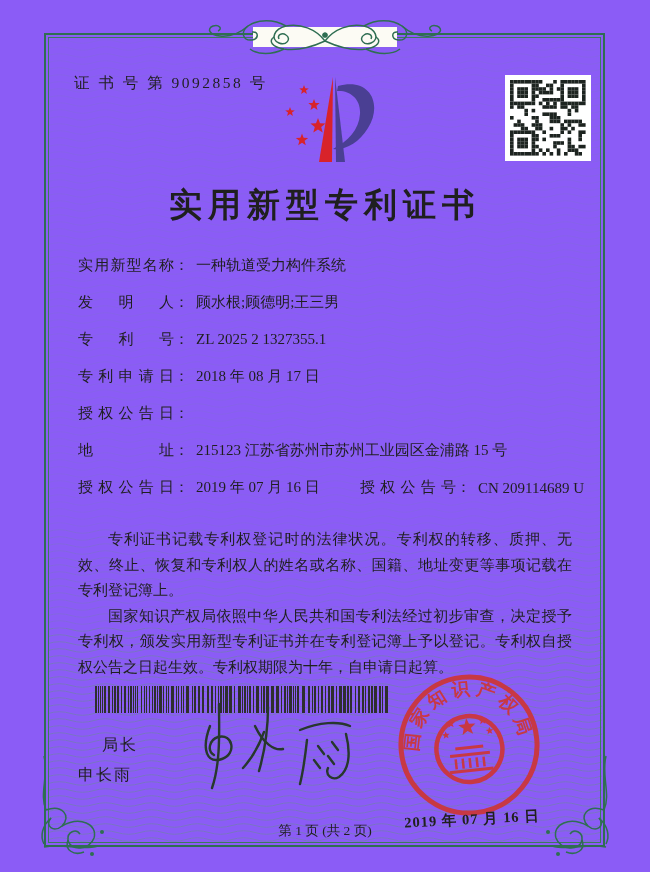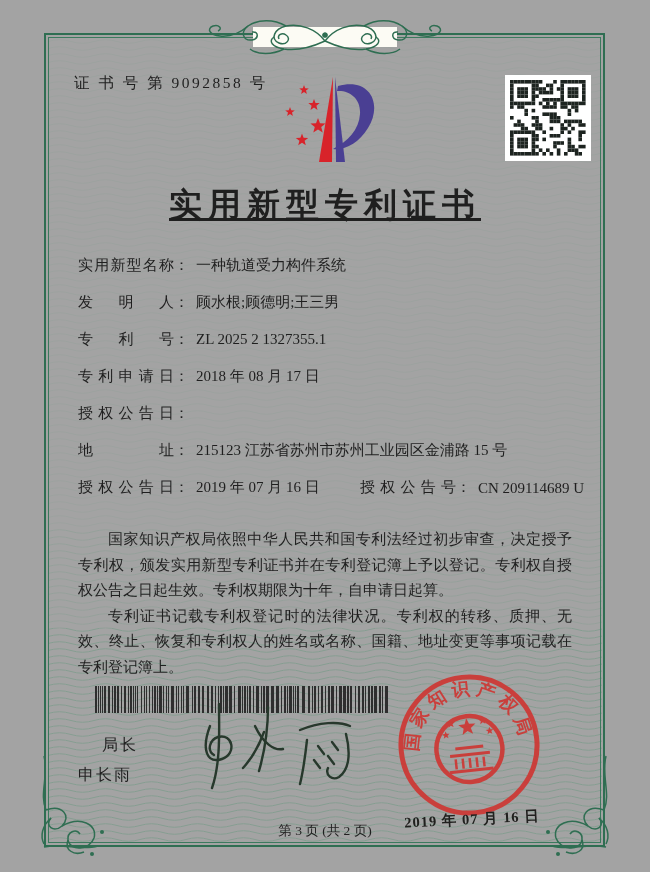--- a/index.html
+++ b/index.html
@@ -1,26 +1,26 @@
 <!DOCTYPE html>
 <html><head>
 <meta charset="utf-8">
 <style>
   html,body{margin:0;padding:0;background:#e9e9e6;}
   #page{
     position:relative;width:650px;height:872px;margin:0 auto;
-    background:#a3a3a3;overflow:hidden;
+    background:#8b5cf6;overflow:hidden;
     font-family:"Liberation Serif","DejaVu Serif",serif;color:#1f1f1f;
   }
   
   #frame{position:absolute;left:44px;top:33px;width:557px;height:810px;border:2.5px solid #2f6e52;}
   #frame-inner{position:absolute;inset:2px;border:1px solid #3c7a5e;}
   svg.deco{position:absolute;pointer-events:none;}
   #cert-number{position:absolute;left:74px;top:73px;font-size:15.5px;letter-spacing:2.5px;}
-  #title{position:absolute;left:0;right:0;top:183px;text-align:center;font-size:33px;letter-spacing:6px;font-weight:600;text-decoration:underline;}
+  #title{position:absolute;left:0;right:0;top:183px;text-align:center;font-size:33px;letter-spacing:6px;font-weight:600;}
   #fields{position:absolute;left:78px;top:256px;width:496px;font-size:15px;}
   .frow{display:flex;align-items:baseline;height:20px;margin-bottom:17px;white-space:nowrap;}
   .flabel{display:inline-block;width:96px;text-align:justify;text-align-last:justify;}
   .fcolon{margin-right:7px;}
   .fpair{display:flex;align-items:flex-end;}
   .fpair.first{width:282px;flex:none;}
   #paras{position:absolute;left:78px;top:527px;width:494px;font-size:15px;line-height:25.5px;text-align:justify;}
   #paras p{margin:0;text-indent:2em;}
   #director-title{position:absolute;left:102px;top:735px;font-size:16px;letter-spacing:2px;}
   #director-name{position:absolute;left:78px;top:765px;font-size:16px;letter-spacing:2px;}
@@ -352,22 +352,22 @@
       </span>
       <span class="fpair">
         <span class="flabel">授权公告号</span>
           <span class="fcolon">：</span>
         <span>CN 209114689 U</span>
       </span>
     </div>
   </div>
 
   <div id="paras">
+    <p>专利证书记载专利权登记时的法律状况。专利权的转移、质押、无效、终止、恢复和专利权人的姓名或名称、国籍、地址变更等事项记载在专利登记簿上。</p>
     <p>国家知识产权局依照中华人民共和国专利法经过初步审查，决定授予专利权，颁发实用新型专利证书并在专利登记簿上予以登记。专利权自授权公告之日起生效。专利权期限为十年，自申请日起算。</p>
-    <p>专利证书记载专利权登记时的法律状况。专利权的转移、质押、无效、终止、恢复和专利权人的姓名或名称、国籍、地址变更等事项记载在专利登记簿上。</p>
   </div>
 
   <svg class="deco" style="left:95px;top:686px;" width="298" height="27" viewBox="0 0 298 27">
     <g id="barcode-bars" fill="#2e2e2e">
         <rect x="0" y="0" width="2" height="27"></rect>
         <rect x="3" y="0" width="1" height="27"></rect>
         <rect x="5" y="0" width="1" height="27"></rect>
         <rect x="7" y="0" width="1" height="27"></rect>
         <rect x="9" y="0" width="2" height="27"></rect>
         <rect x="13" y="0" width="2" height="27"></rect>
@@ -499,15 +499,15 @@
         <rect x="70" y="93" width="2.5" height="10"></rect>
         <rect x="77" y="93" width="2.5" height="10"></rect>
         <rect x="84" y="93" width="2.5" height="10"></rect>
         <rect x="91" y="93" width="2.5" height="10"></rect>
         <rect x="57" y="104" width="44" height="3"></rect>
       </g>
     </g>
   </svg>
   <div id="seal-date">2019 年 07 月 16 日</div>
 
-  <div id="footer">第 3 页 (共 2 页)</div>
+  <div id="footer">第 1 页 (共 2 页)</div>
 
 </div>
 
 </body></html>

